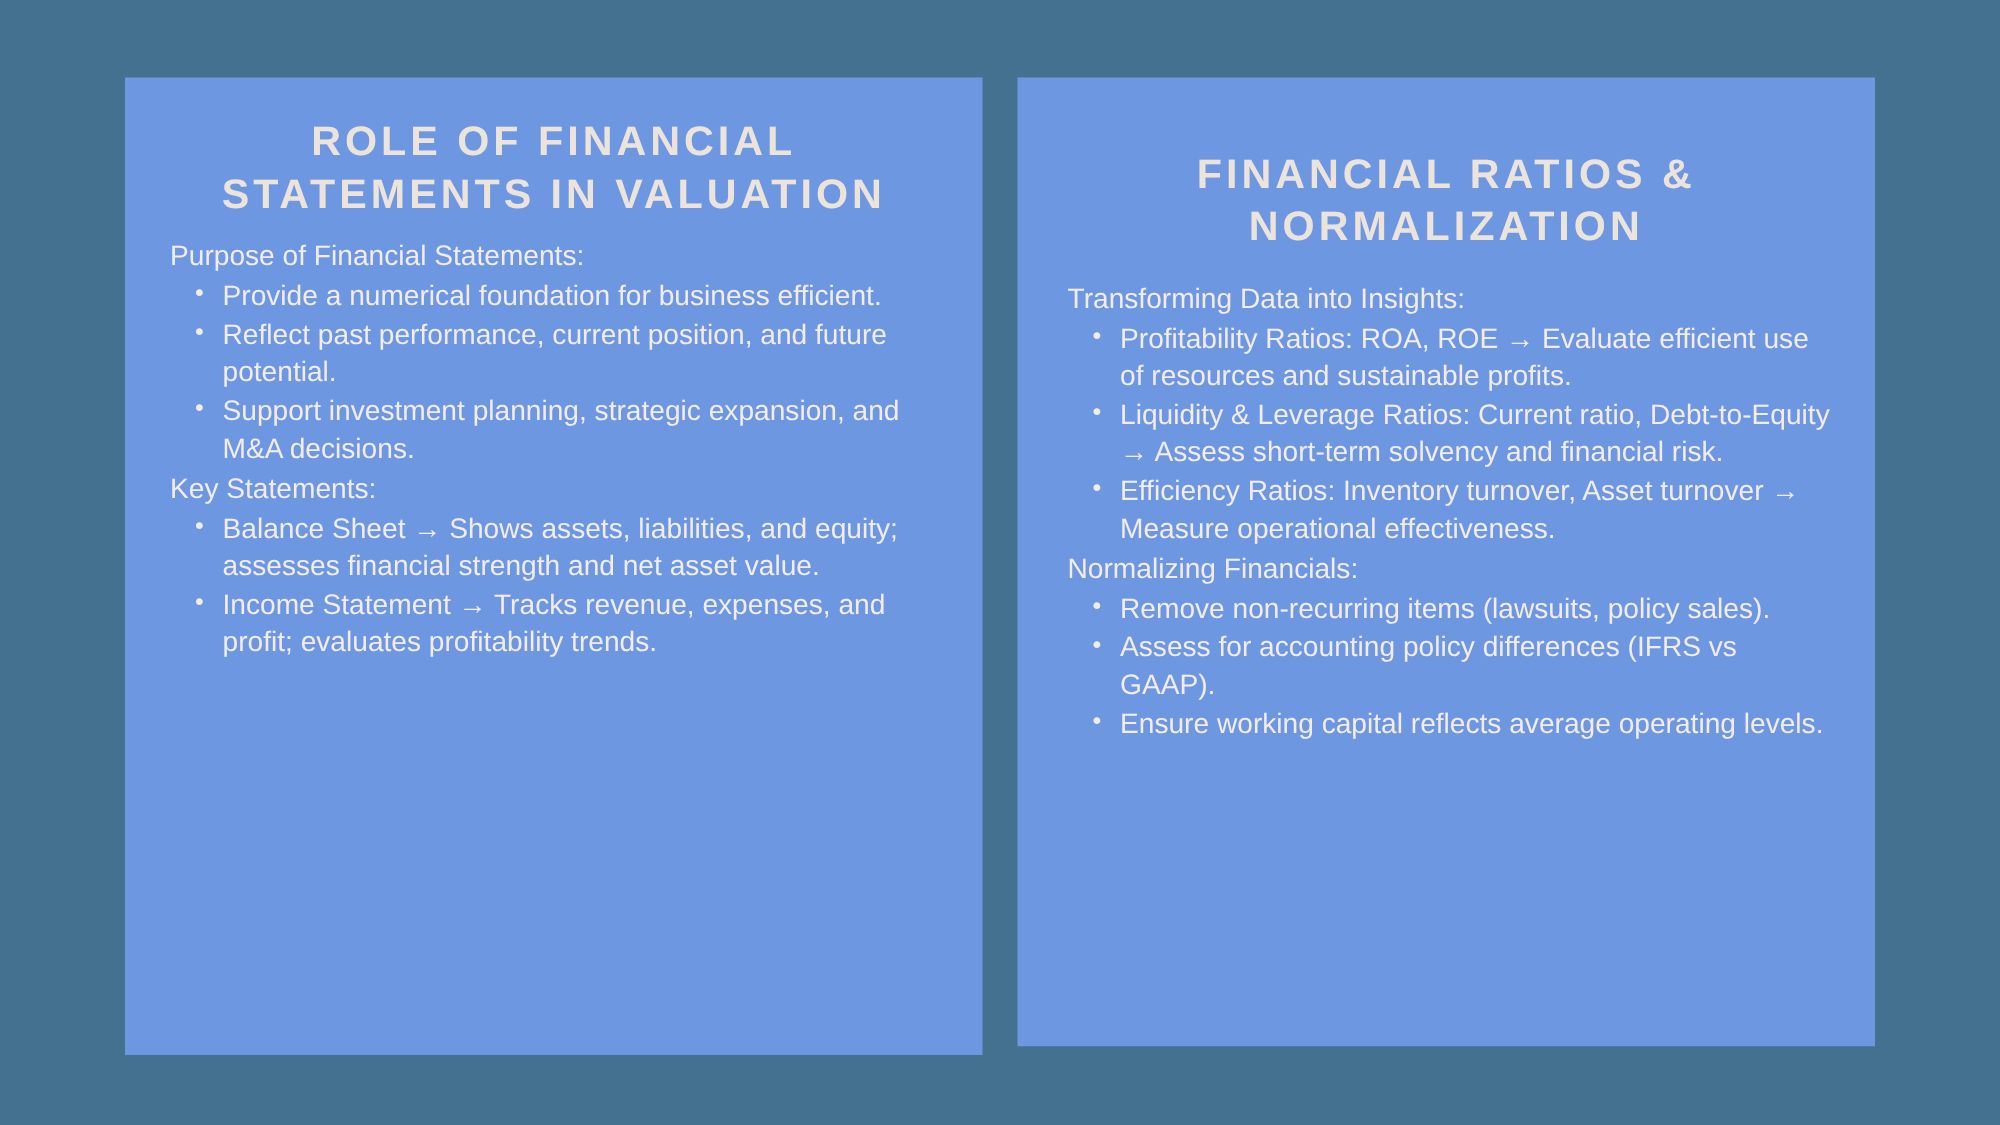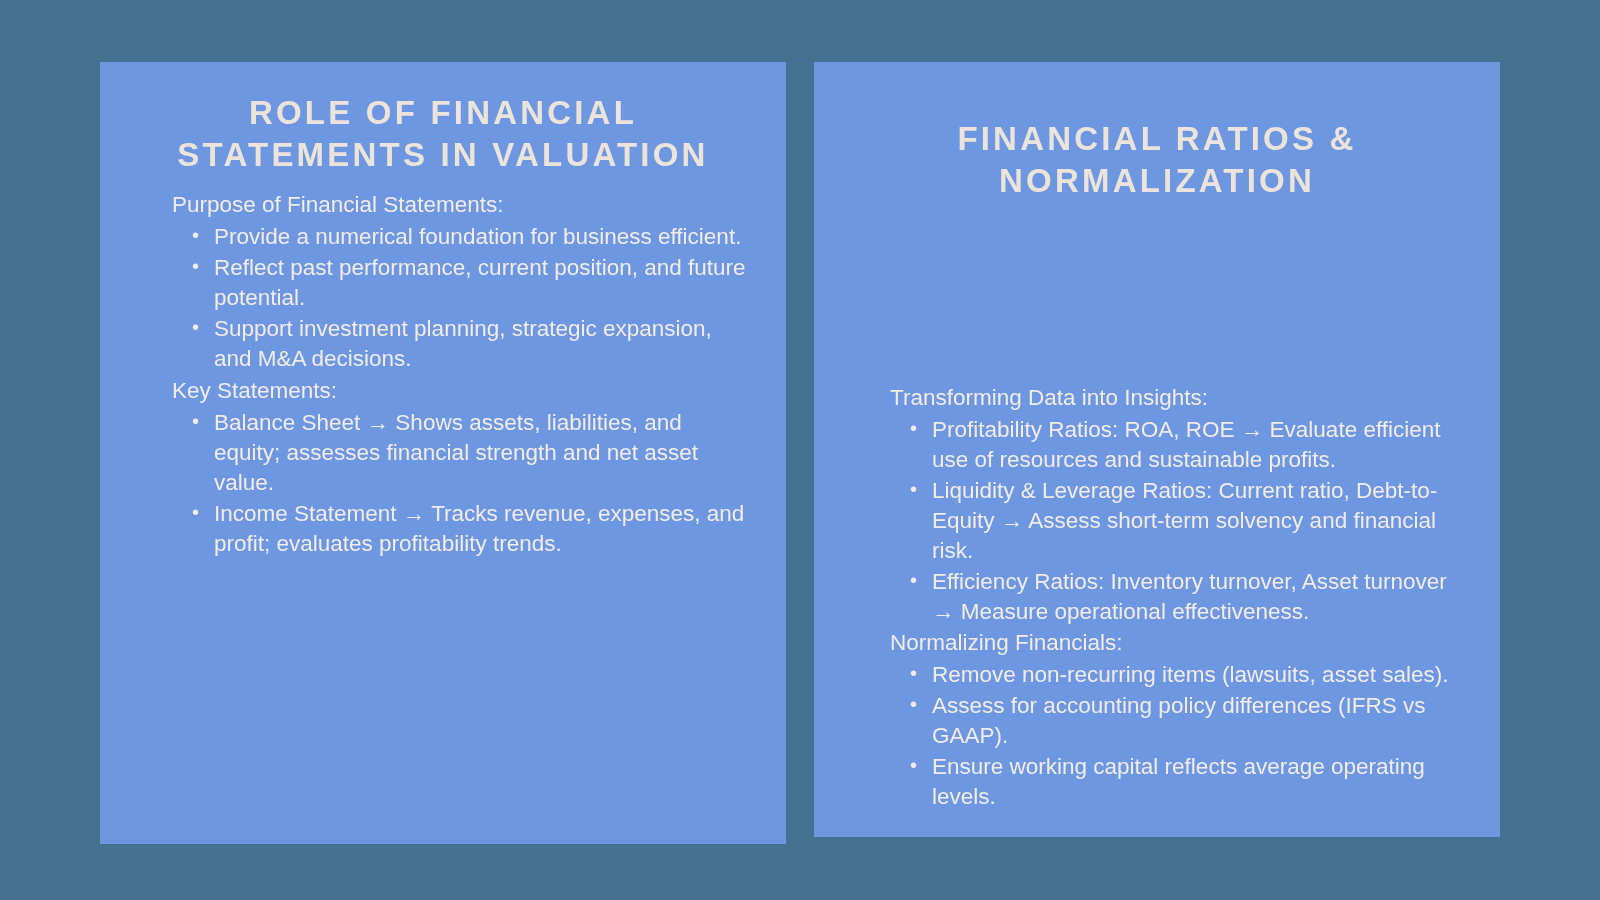--- a/index.html
+++ b/index.html
@@ -31,42 +31,40 @@
     display: flex;
     flex-direction: column;
   }
   .panel-left {
     width: 697px;
     height: 782px;
   }
   .panel-right {
     width: 697px;
     height: 775px;
-    justify-content: space-between;
   }
   .panel-title {
     color: #ece4da;
     font-weight: bold;
     font-size: 33px;
     letter-spacing: 3.2px;
     line-height: 1.28;
     text-align: center;
     text-transform: uppercase;
     margin: 0 0 14px 0;
     padding: 0 6px;
   }
   .panel-right .panel-title {
     margin-top: 26px;
     margin-bottom: 22px;
   }
   .body {
     color: #f2ece4;
     font-size: 22.5px;
     line-height: 1.33;
-    margin-left: 36px;
   }
   .section-label {
     margin: 0 0 2px 0;
     padding-left: 2px;
   }
   .section-label.spaced {
     margin-top: 2px;
   }
   ul.bullets {
     list-style: none;
@@ -121,21 +119,21 @@
 
       <p class="section-label">Transforming Data into Insights:</p>
       <ul class="bullets">
         <li>Profitability Ratios: ROA, ROE → Evaluate efficient use of resources and sustainable profits.</li>
         <li>Liquidity &amp; Leverage Ratios: Current ratio, Debt-to-Equity → Assess short-term solvency and financial risk.</li>
         <li>Efficiency Ratios: Inventory turnover, Asset turnover → Measure operational effectiveness.</li>
       </ul>
 
       <p class="section-label spaced">Normalizing Financials:</p>
       <ul class="bullets">
-        <li>Remove non-recurring items (lawsuits, asset sales).</li>
+        <li>Remove non-recurring items (lawsuits, policy sales).</li>
         <li>Assess for accounting policy differences (IFRS vs GAAP).</li>
         <li>Ensure working capital reflects average operating levels.</li>
       </ul>
 
     </div>
   </section>
 
 </div>
 
 </body></html>

